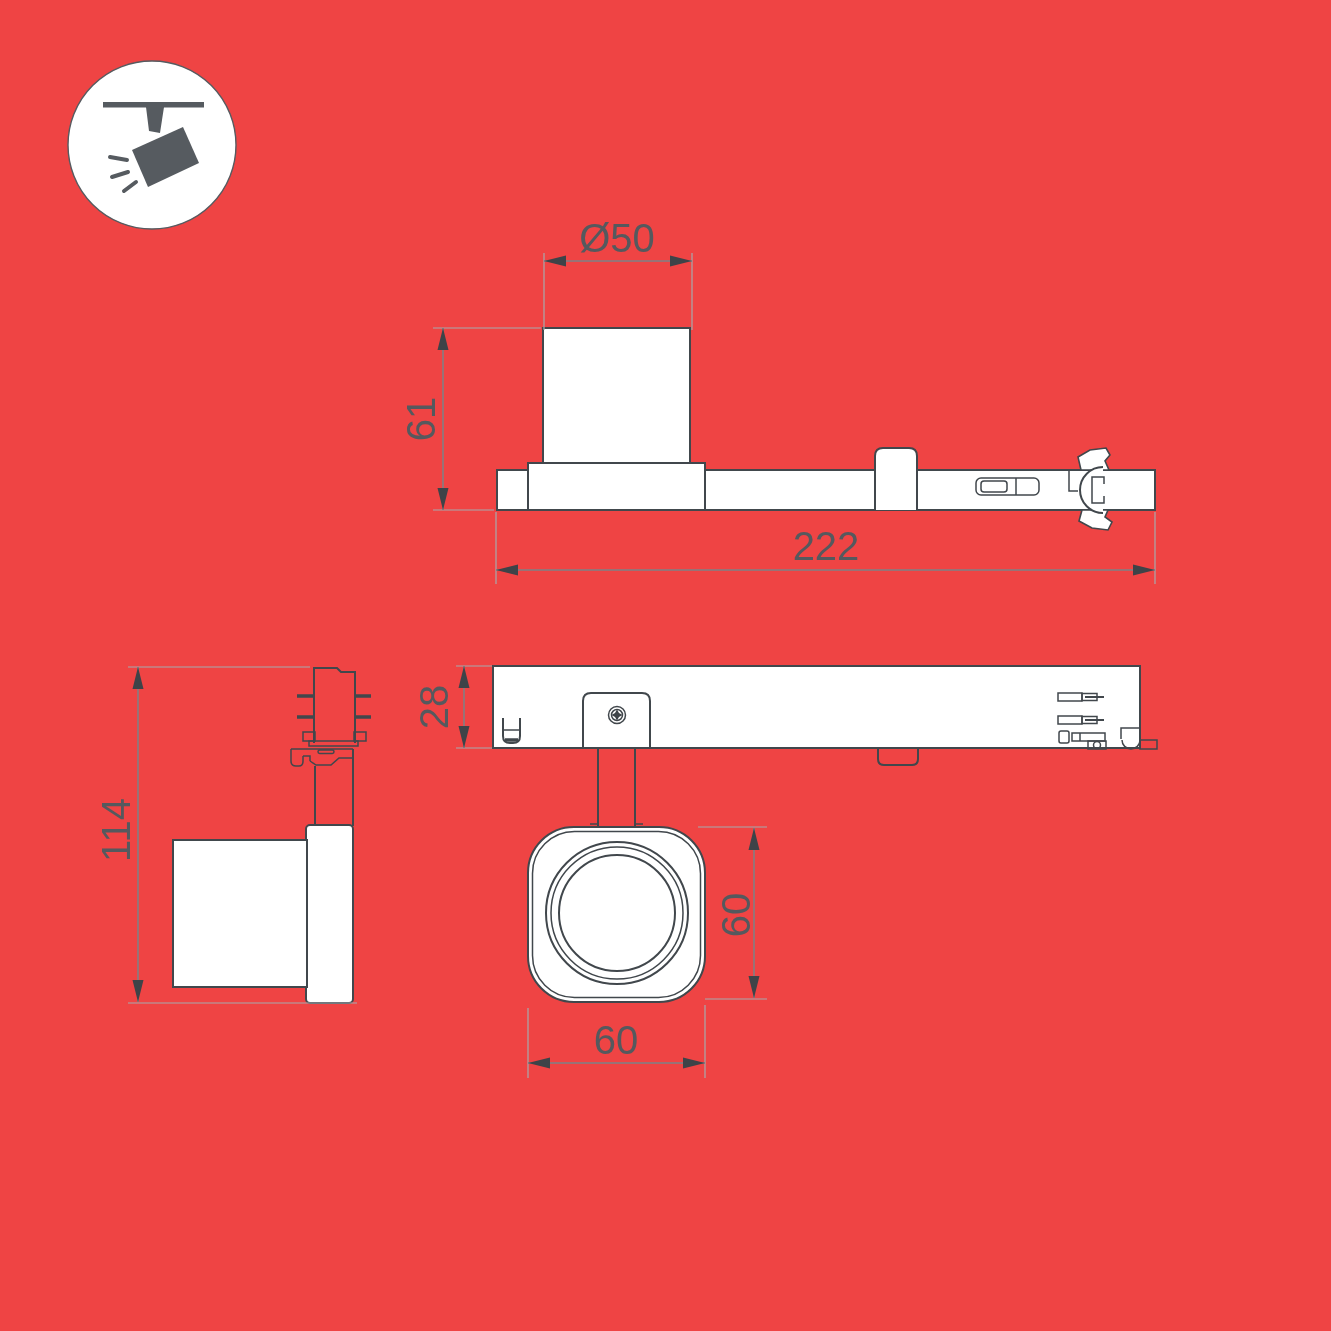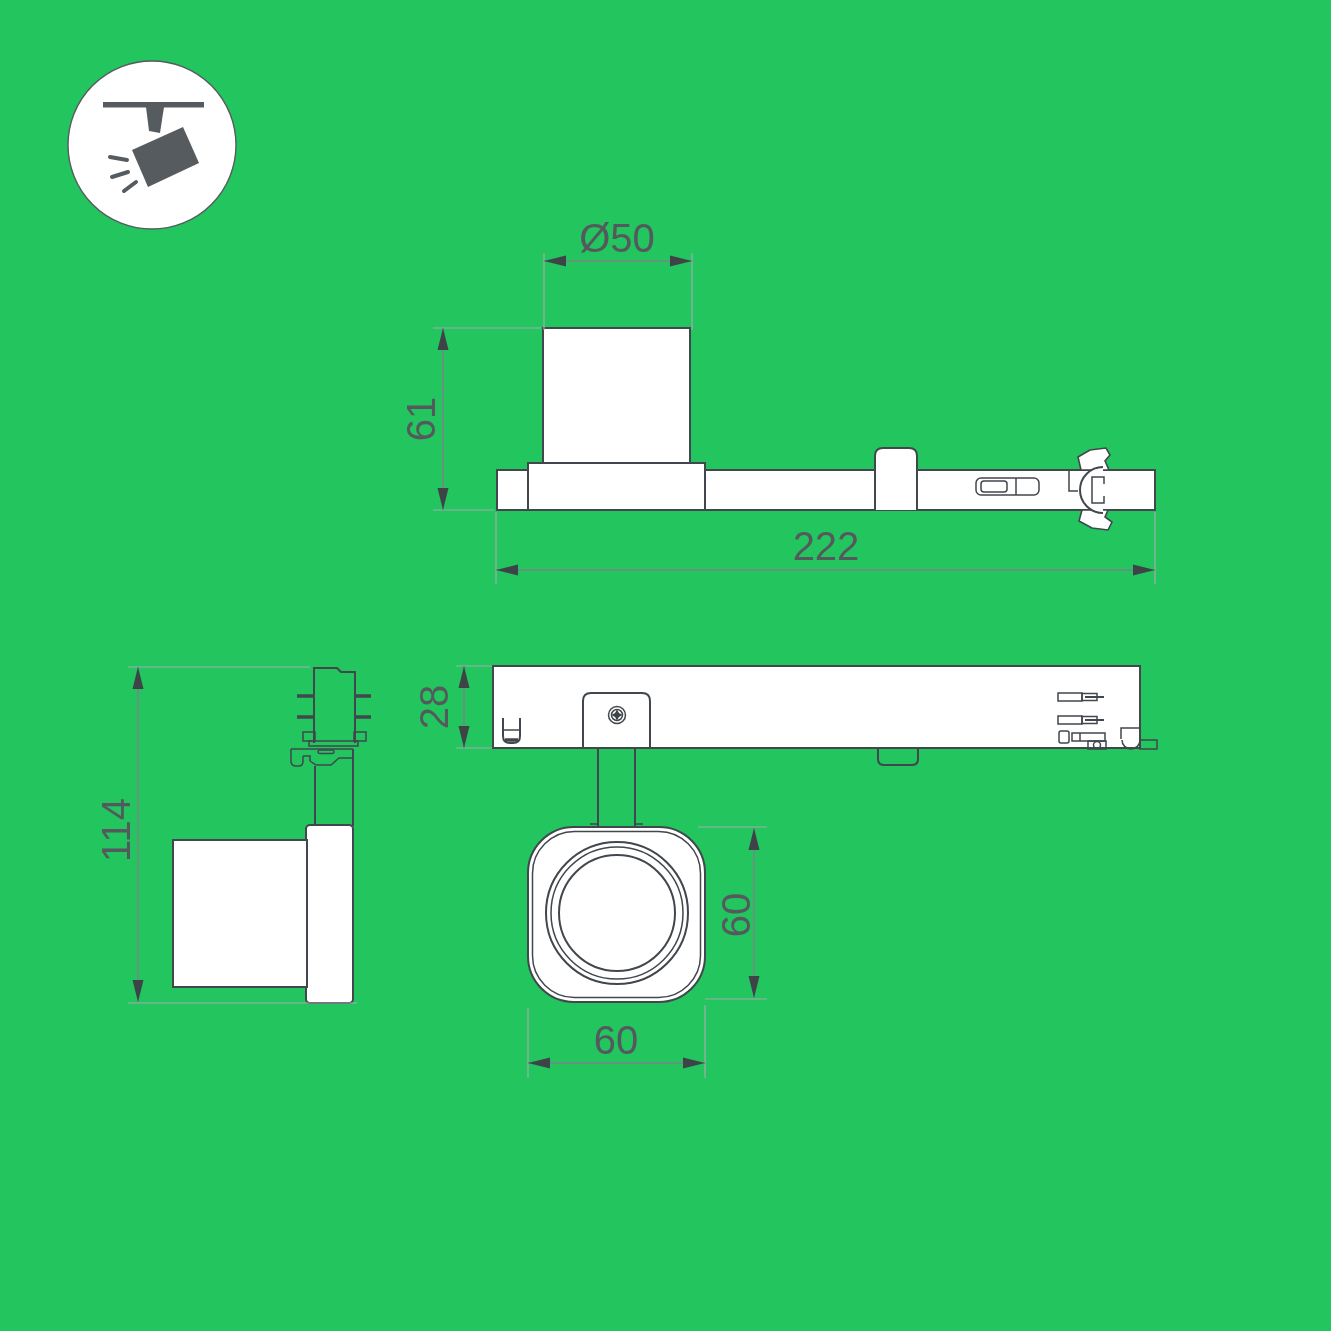--- a/index.html
+++ b/index.html
@@ -1,16 +1,16 @@
 <!DOCTYPE html>
 <html><head>
 <meta charset="utf-8">
 <style>
   html,body{margin:0;padding:0;background:#ffffff;}
-  #canvas{position:relative;width:1331px;height:1331px;background:#22c55e;overflow:hidden;
+  #canvas{position:relative;width:1331px;height:1331px;background:#ef4444;overflow:hidden;
           font-family:"Liberation Sans", sans-serif;}
   svg{position:absolute;left:0;top:0;}
   text{font-family:"Liberation Sans", sans-serif;font-size:40px;fill:#55595e;}
   .obj{fill:none;stroke:#41474c;stroke-width:2;}
   .objw{fill:#ffffff;stroke:#41474c;stroke-width:2;}
   .thin{fill:none;stroke:#41474c;stroke-width:1.5;}
   .ext{fill:none;stroke:#a6aaae;stroke-width:1.2;}
   .dim{fill:none;stroke:#7d8287;stroke-width:1.5;}
   .arr{fill:#3e4348;stroke:none;}
   .icn{fill:#565b60;stroke:none;}

